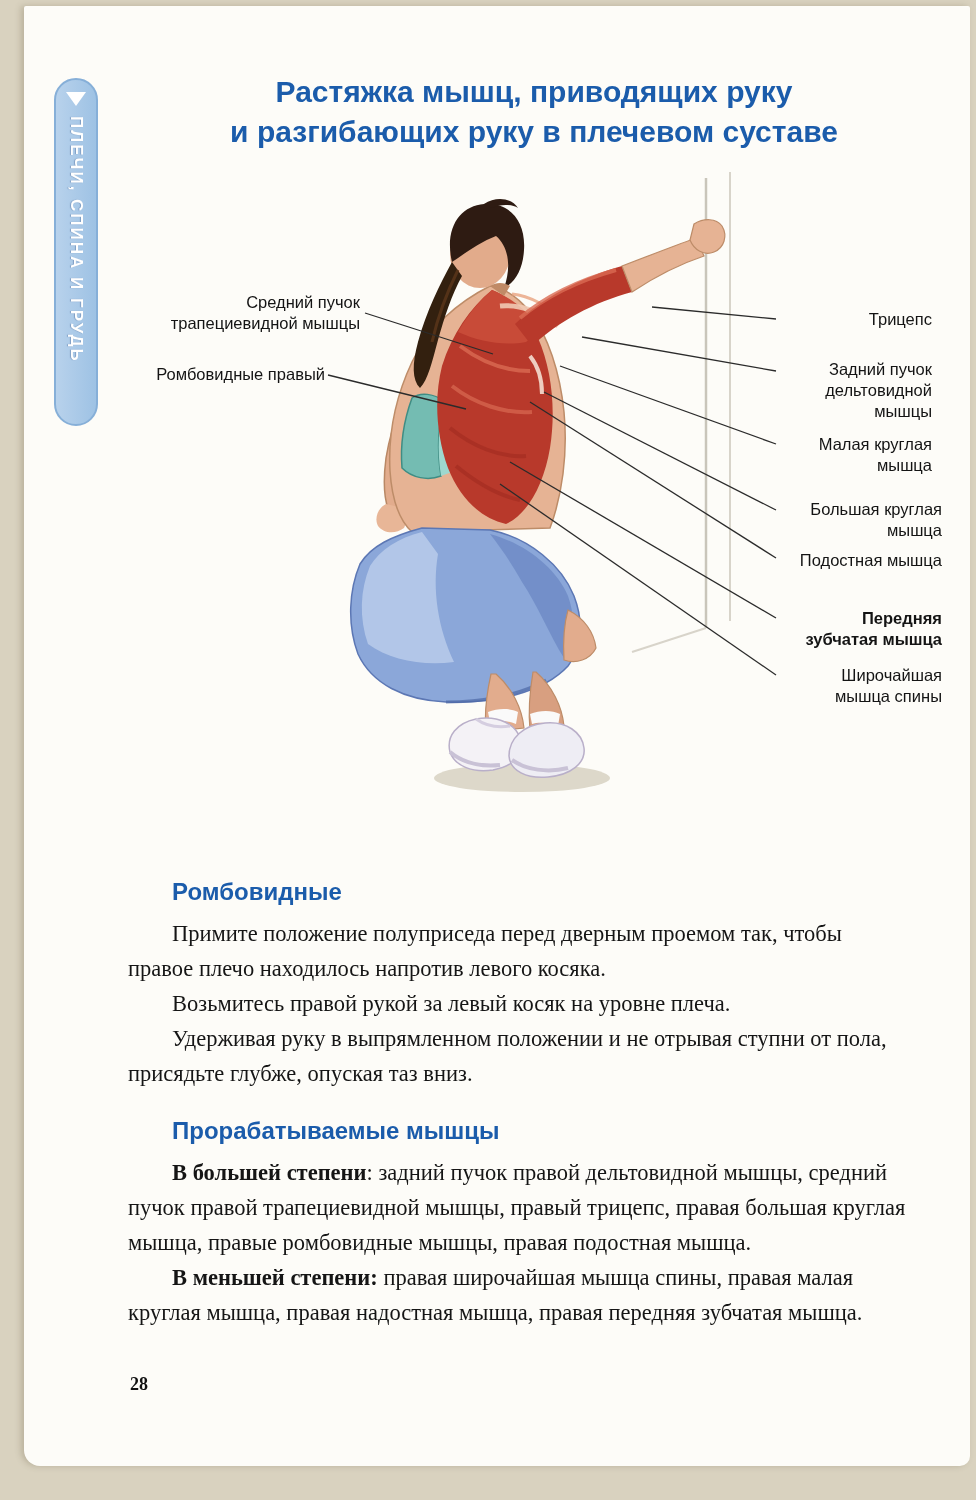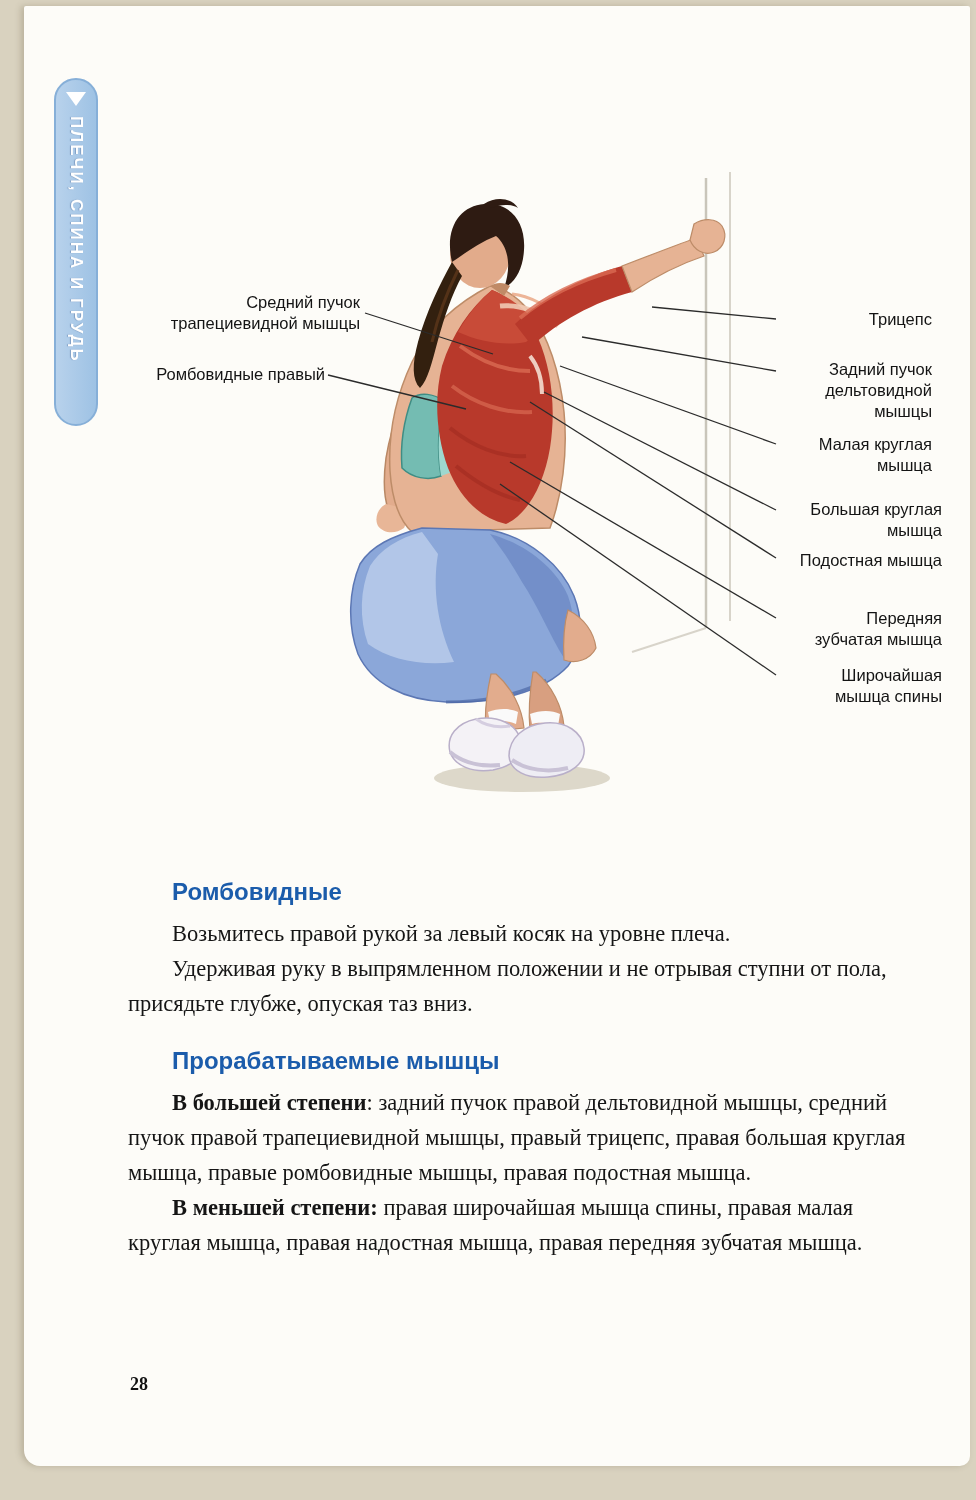--- a/index.html
+++ b/index.html
@@ -77,20 +77,24 @@
 </head>
 <body>
 
 <div class="page">
 
   <div class="tab">
     <span class="tab-arrow"></span>
     <span class="tab-label">ПЛЕЧИ, СПИНА И ГРУДЬ</span>
   </div>
 
+  <h1 class="title">
+    <span>Растяжка мышц, приводящих руку</span><br>
+    <span>и разгибающих руку в плечевом суставе</span>
+  </h1>
 
   <div class="figure">
     <svg viewBox="0 0 870 645" width="870" height="645">
 
       <g>
         <line x1="646" y1="12" x2="646" y2="462" stroke="#c9c5ba" stroke-width="2.5"></line>
         <line x1="670" y1="6" x2="670" y2="455" stroke="#d8d4ca" stroke-width="2"></line>
         <line x1="646" y1="462" x2="572" y2="486" stroke="#d8d4ca" stroke-width="2"></line>
       </g>
 
@@ -178,28 +182,29 @@
 
     <div class="anat-label" style="left:722px;top:143px;width:150px;">Трицепс</div>
     <div class="anat-label" style="left:722px;top:193px;width:150px;">Задний пучок
 дельтовидной
 мышцы</div>
     <div class="anat-label" style="left:722px;top:268px;width:150px;">Малая круглая
 мышца</div>
     <div class="anat-label" style="left:722px;top:333px;width:160px;">Большая круглая
 мышца</div>
     <div class="anat-label" style="left:722px;top:384px;width:160px;">Подостная мышца</div>
-    <div class="anat-label" style="left:722px;top:442px;width:160px;">Передняя
+    <div class="anat-label" style="left:722px;top:442px;width:160px;font-weight:bold;">Передняя
 зубчатая мышца</div>
     <div class="anat-label" style="left:722px;top:499px;width:160px;">Широчайшая
 мышца спины</div>
   </div>
 
   <div class="content">
     <h2 class="section-head">Ромбовидные</h2>
+    <p class="body-para">Примите положение полуприседа перед дверным проемом так, чтобы правое плечо находилось напротив левого косяка.</p>
     <p class="body-para">Возьмитесь правой рукой за левый косяк на уровне плеча.</p>
     <p class="body-para">Удерживая руку в выпрямленном положении и не отрывая ступни от пола, присядьте глубже, опуская таз вниз.</p>
 
     <h2 class="section-head second">Прорабатываемые мышцы</h2>
     <p class="body-para"><b>В большей степени</b><span>: задний пучок правой дельтовидной мышцы, средний пучок правой трапециевидной мышцы, правый трицепс, правая большая круглая мышца, правые ромбовидные мышцы, правая подостная мышца.</span></p>
     <p class="body-para"><b>В меньшей степени:</b><span> правая широчайшая мышца спины, правая малая круглая мышца, правая надостная мышца, правая передняя зубчатая мышца.</span></p>
   </div>
 
   <div class="page-number">28</div>
 

